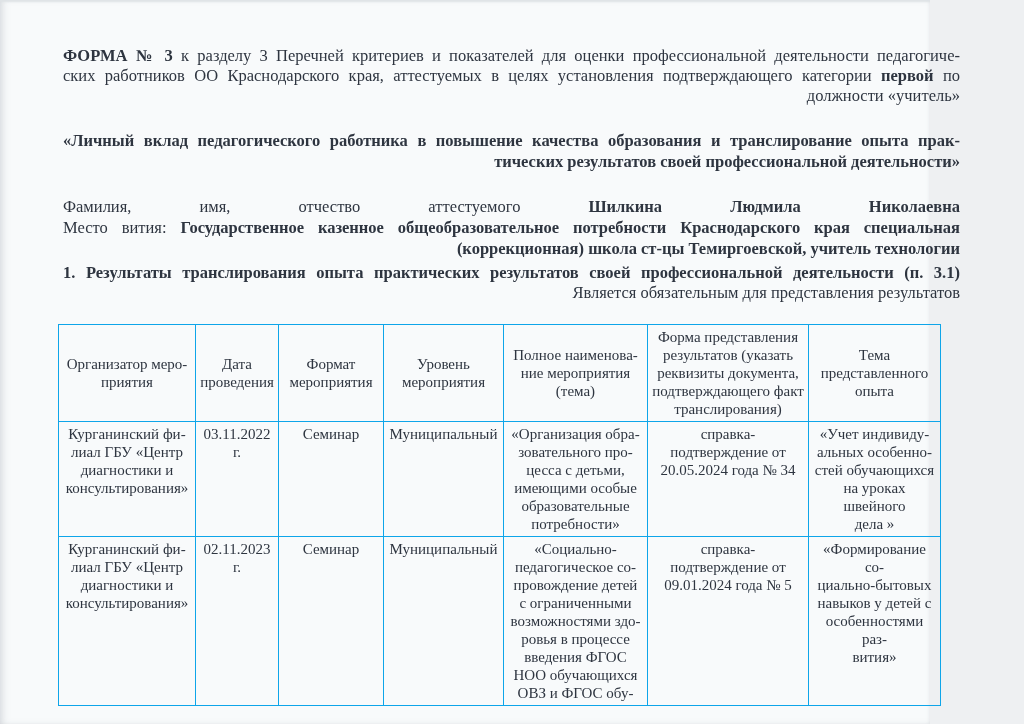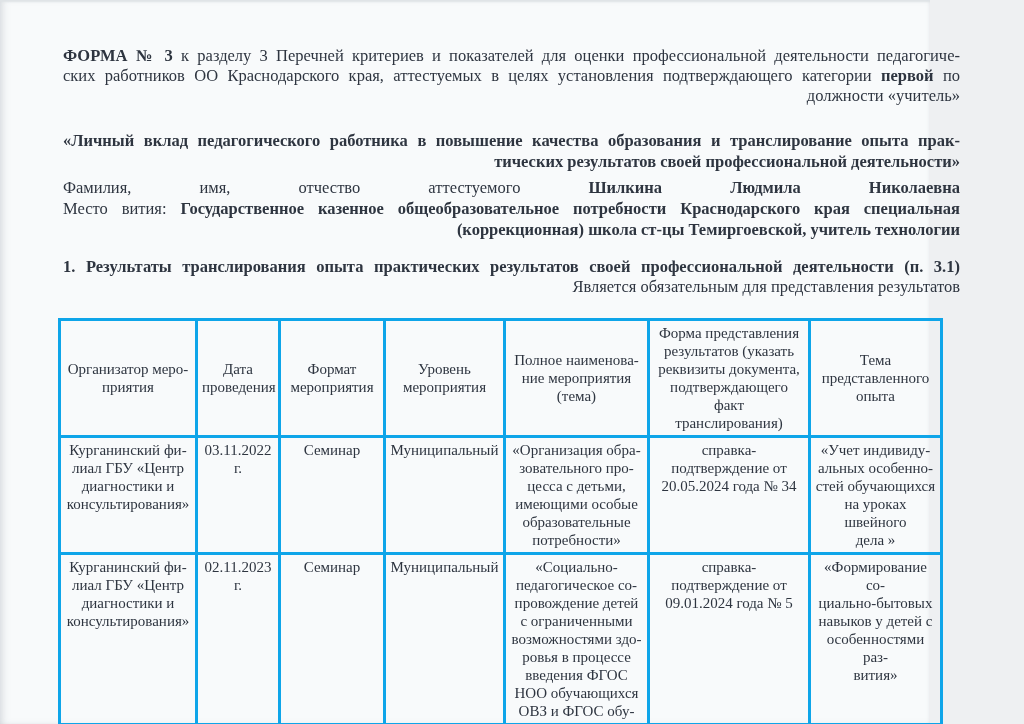--- a/index.html
+++ b/index.html
@@ -18,34 +18,34 @@
                 inset 5px 0 8px -4px rgba(150,158,166,0.45),
                 inset -2px 0 4px -2px rgba(180,186,192,0.35);
     box-sizing: border-box;
     padding: 46px 62px 0 63px;
   }
   .textblock { width: 897px; font-size: 16.5px; line-height: 20px; }
   .rl { text-align: right; }
   .rl.just { text-align: justify; text-align-last: justify; }
   .rl .b { font-weight: bold; }
   #intro { margin-bottom: 24px; }
-  #quote { margin-bottom: 5px; line-height: 21px; }
+  #quote { margin-bottom: 24px; line-height: 21px; }
   #fio-block { line-height: 21px; margin-bottom: 4px; }
-  #section-block { margin-top: 17px; margin-bottom: 21px; line-height: 20px; }
+  #section-block { margin-top: 4px; margin-bottom: 21px; line-height: 20px; }
   table.results {
     border-collapse: collapse;
     table-layout: fixed;
     width: 882px;
     margin-left: -5px; 
     font-size: 15px;
     line-height: 18px;
     color: #2e3540;
   }
   table.results th, table.results td {
-    border: 3px solid #0ea5e9;
+    border: 1px solid #0ea5e9;
     text-align: center;
     padding: 3px 4px;
     white-space: pre-line;
     overflow: hidden;
     font-weight: normal;
   }
   table.results th { height: 74px; vertical-align: middle; }
   table.results td { vertical-align: top; }
   tr.row-1 td { height: 98px; }
   tr.row-2 td { height: 144px; }

